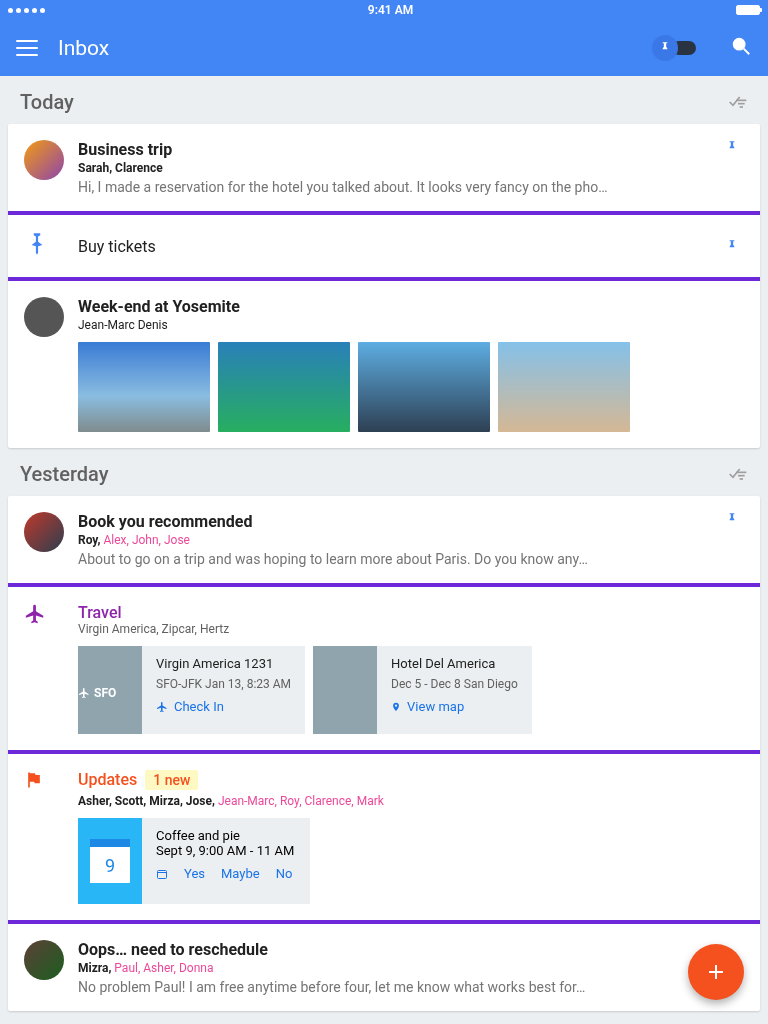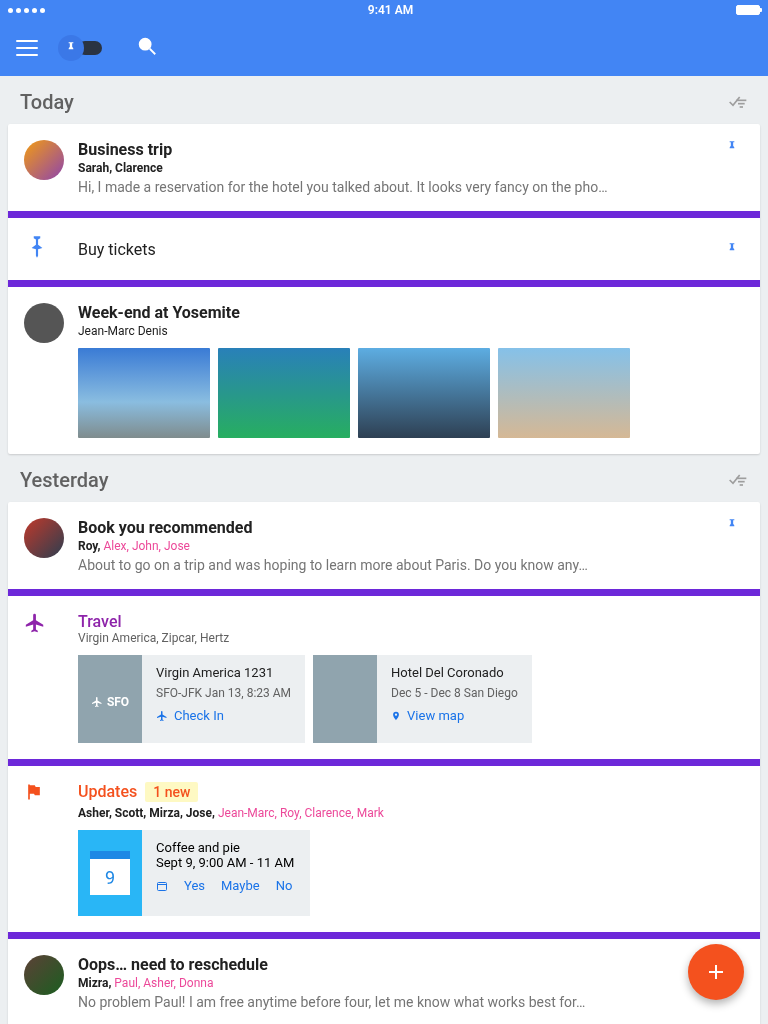--- a/index.html
+++ b/index.html
@@ -63,21 +63,21 @@
   .sweep { color:#9e9e9e; }
   .card {
     background:#fff;
     border-radius: 2px;
     box-shadow: 0 1px 2px rgba(0,0,0,0.15);
     overflow:hidden;
   }
   .row {
     display:flex;
     padding: 16px;
-    border-bottom: 7px solid #6d28d9;
+    border-bottom: 4px solid #6d28d9;
   }
   .row:last-child { border-bottom:none; }
   .row .left-col { width: 54px; flex:0 0 54px; }
   .avatar {
     width:40px; height:40px; border-radius:50%;
     background:#bdbdbd; display:flex; align-items:center; justify-content:center;
     color:#fff; font-weight:500;
   }
   .row .body { flex:1; min-width:0; }
   .row .pin-right { flex:0 0 24px; display:flex; align-items:flex-start; justify-content:center; }
@@ -103,21 +103,21 @@
     display:flex; background:#eceff1; font-size:13px;
     flex:0 0 auto;
   }
   .mini-card .mini-img { width:64px; height:88px; background:#90a4ae; position:relative; }
   .mini-card .mini-body { padding:10px 14px; }
   .mini-card .mini-line1 { color:#212121; margin-bottom:6px; }
   .mini-card .mini-line2 { color:#616161; font-size:12px; margin-bottom:8px; }
   .mini-card .mini-action { color:#1a73e8; font-size:13px; display:flex; align-items:center; gap:6px; }
   .sfo-overlay {
     position:absolute; left:0; bottom:34px; width:100%; color:#fff; font-size:12px; font-weight:700;
-    display:flex; align-items:center; justify-content:center; gap:4px;
+    display:flex; align-items:center; gap:4px;
   }
   .cal-card {
     display:flex; background:#eceff1; margin-top:10px; width:232px;
   }
   .cal-img {
     width:64px; height:86px; background:#29b6f6; display:flex; align-items:center; justify-content:center;
   }
   .cal-inner {
      width:40px; height:44px; background:#fff; border-top:8px solid #1e88e5;
      display:flex; align-items:center; justify-content:center; color:#1e88e5; font-size:18px;
@@ -158,20 +158,21 @@
   <div class="status-time">9:41 AM</div>
   <div class="status-battery"></div>
 </div>
 
 <div class="app-bar">
   <div class="hamburger">
       <span></span>
       <span></span>
       <span></span>
     </div>
+  <div class="app-title">Inbox</div>
   <div class="pin-toggle">
     <div class="pin-circle">
       <svg viewBox="0 0 24 24">
           <path d="M14 4v6l2 3v1H8v-1l2-3V4H8V2h8v2h-2z"></path>
         </svg>
     </div>
     <div class="track"></div>
   </div>
   <div class="search-btn" style="margin-left:14px;">
     <svg viewBox="0 0 24 24" fill="none">
@@ -304,21 +305,21 @@
                 <svg width="12" height="12" viewBox="0 0 24 24" fill="#1a73e8">
                     <path d="M21 16v-2l-8-5V3.5a1.5 1.5 0 0 0-3 0V9l-8 5v2l8-2.5V19l-2 1.5V22l3.5-1 3.5 1v-1.5L13 19v-5.5l8 2.5z"></path>
                   </svg>
                 <span>Check In</span>
               </div>
             </div>
           </div>
           <div class="mini-card">
             <div class="mini-img grad-hotel"></div>
             <div class="mini-body">
-              <div class="mini-line1">Hotel Del Coronado</div>
+              <div class="mini-line1">Hotel Del America</div>
               <div class="mini-line2">Dec 5 - Dec 8  San Diego</div>
               <div class="mini-action">
                 <svg width="10" height="12" viewBox="0 0 24 24" fill="#1a73e8">
                     <path d="M12 2a7 7 0 0 0-7 7c0 5 7 13 7 13s7-8 7-13a7 7 0 0 0-7-7zm0 9.5A2.5 2.5 0 1 1 12 6a2.5 2.5 0 0 1 0 5.5z"></path>
                   </svg>
                 <span>View map</span>
               </div>
             </div>
           </div>
         </div>

